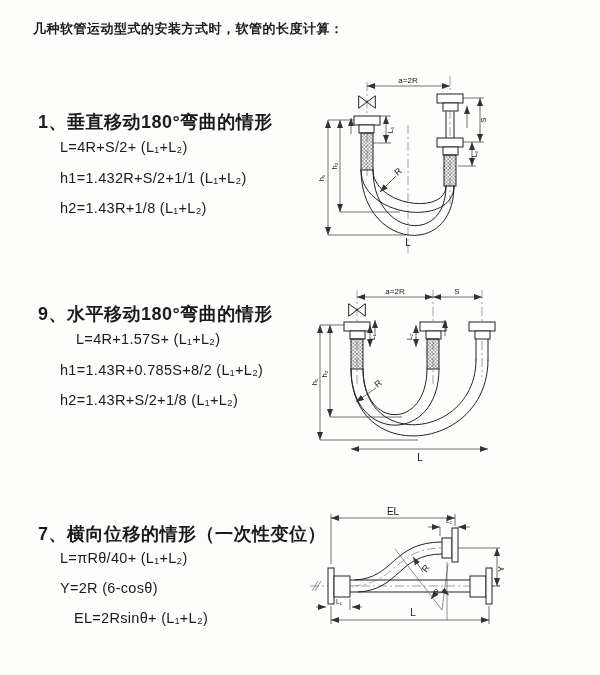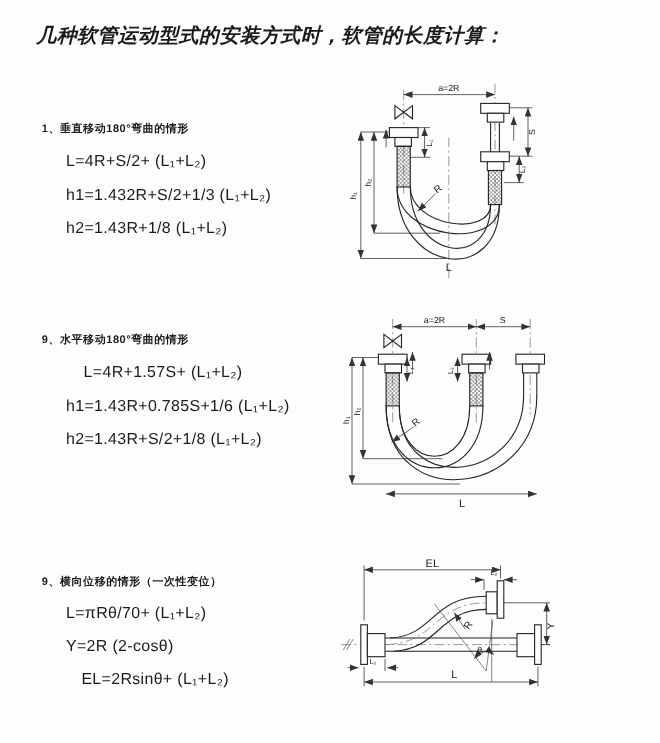--- a/index.html
+++ b/index.html
@@ -2,49 +2,49 @@
 <html><head>
 <meta charset="utf-8">
 <style>
   html,body{margin:0;padding:0;}
   body{
     width:600px;height:675px;background:#fdfdfc;position:relative;
     font-family:"Liberation Sans","DejaVu Sans",sans-serif;color:#1b1b1b;
     overflow:hidden;
   }
   .abs{position:absolute;white-space:nowrap;}
-  .title{font-size:18px;font-weight:600;letter-spacing:0.5px;font-style:italic;}
-  .heading{font-size:10px;font-weight:600;letter-spacing:0.5px;}
+  .title{font-size:13px;font-weight:600;letter-spacing:0.5px;}
+  .heading{font-size:18px;font-weight:600;letter-spacing:0.5px;}
   .formula{font-size:14.5px;font-weight:400;letter-spacing:0.3px;}
   svg{position:absolute;overflow:visible;}
   svg text{fill:#161616;font-family:"Liberation Sans","DejaVu Sans",sans-serif;}
   .draw{stroke:#232323;stroke-width:1;fill:none;stroke-linecap:round;}
   .dim{stroke:#333;stroke-width:0.7;fill:none;}
   .ctr{stroke:#666;stroke-width:0.6;fill:none;stroke-dasharray:9 3 2 3;}
   .cons{stroke:#444;stroke-width:0.6;fill:none;}
   .flg{fill:#fdfdfc;stroke:#232323;stroke-width:1;}
 </style>
 </head>
 <body>
 
 <div class="abs title" style="left:33px;top:20px">几种软管运动型式的安装方式时，软管的长度计算：</div>
 
 <div class="abs heading" style="left:38px;top:110px">1、垂直移动180°弯曲的情形</div>
 <div class="abs formula" style="left:60px;top:139px">L=4R+S/2+ (L₁+L₂)</div>
-<div class="abs formula" style="left:60px;top:170px">h1=1.432R+S/2+1/3 (L₁+L₂)</div>
+<div class="abs formula" style="left:60px;top:170px">h1=1.432R+S/2+1/1 (L₁+L₂)</div>
 <div class="abs formula" style="left:60px;top:200px">h2=1.43R+1/8 (L₁+L₂)</div>
 
 <div class="abs heading" style="left:38px;top:302px">9、水平移动180°弯曲的情形</div>
 <div class="abs formula" style="left:76px;top:331px">L=4R+1.57S+ (L₁+L₂)</div>
-<div class="abs formula" style="left:60px;top:362px">h1=1.43R+0.785S+1/6 (L₁+L₂)</div>
+<div class="abs formula" style="left:60px;top:362px">h1=1.43R+0.785S+8/2 (L₁+L₂)</div>
 <div class="abs formula" style="left:60px;top:392px">h2=1.43R+S/2+1/8 (L₁+L₂)</div>
 
-<div class="abs heading" style="left:38px;top:522px">9、横向位移的情形（一次性变位）</div>
-<div class="abs formula" style="left:60px;top:550px">L=πRθ/70+ (L₁+L₂)</div>
-<div class="abs formula" style="left:60px;top:580px">Y=2R (2-cosθ)</div>
+<div class="abs heading" style="left:38px;top:522px">7、横向位移的情形（一次性变位）</div>
+<div class="abs formula" style="left:60px;top:550px">L=πRθ/40+ (L₁+L₂)</div>
+<div class="abs formula" style="left:60px;top:580px">Y=2R (6-cosθ)</div>
 <div class="abs formula" style="left:74px;top:610px">EL=2Rsinθ+ (L₁+L₂)</div>
 
 <svg style="left:310px;top:70px" width="280" height="195" viewBox="0 0 280 195">
   <defs>
     <marker id="ar1" markerWidth="9" markerHeight="7" refX="8" refY="3" orient="auto-start-reverse" markerUnits="userSpaceOnUse">
       <path d="M0,0 L8,3 L0,6 Z" fill="#333"></path>
     </marker>
     <pattern id="ht1" width="3.5" height="3.5" patternUnits="userSpaceOnUse">
       <path d="M0,3.5 L3.5,0 M0,0 L3.5,3.5" stroke="#555" stroke-width="0.5"></path>
     </pattern>

